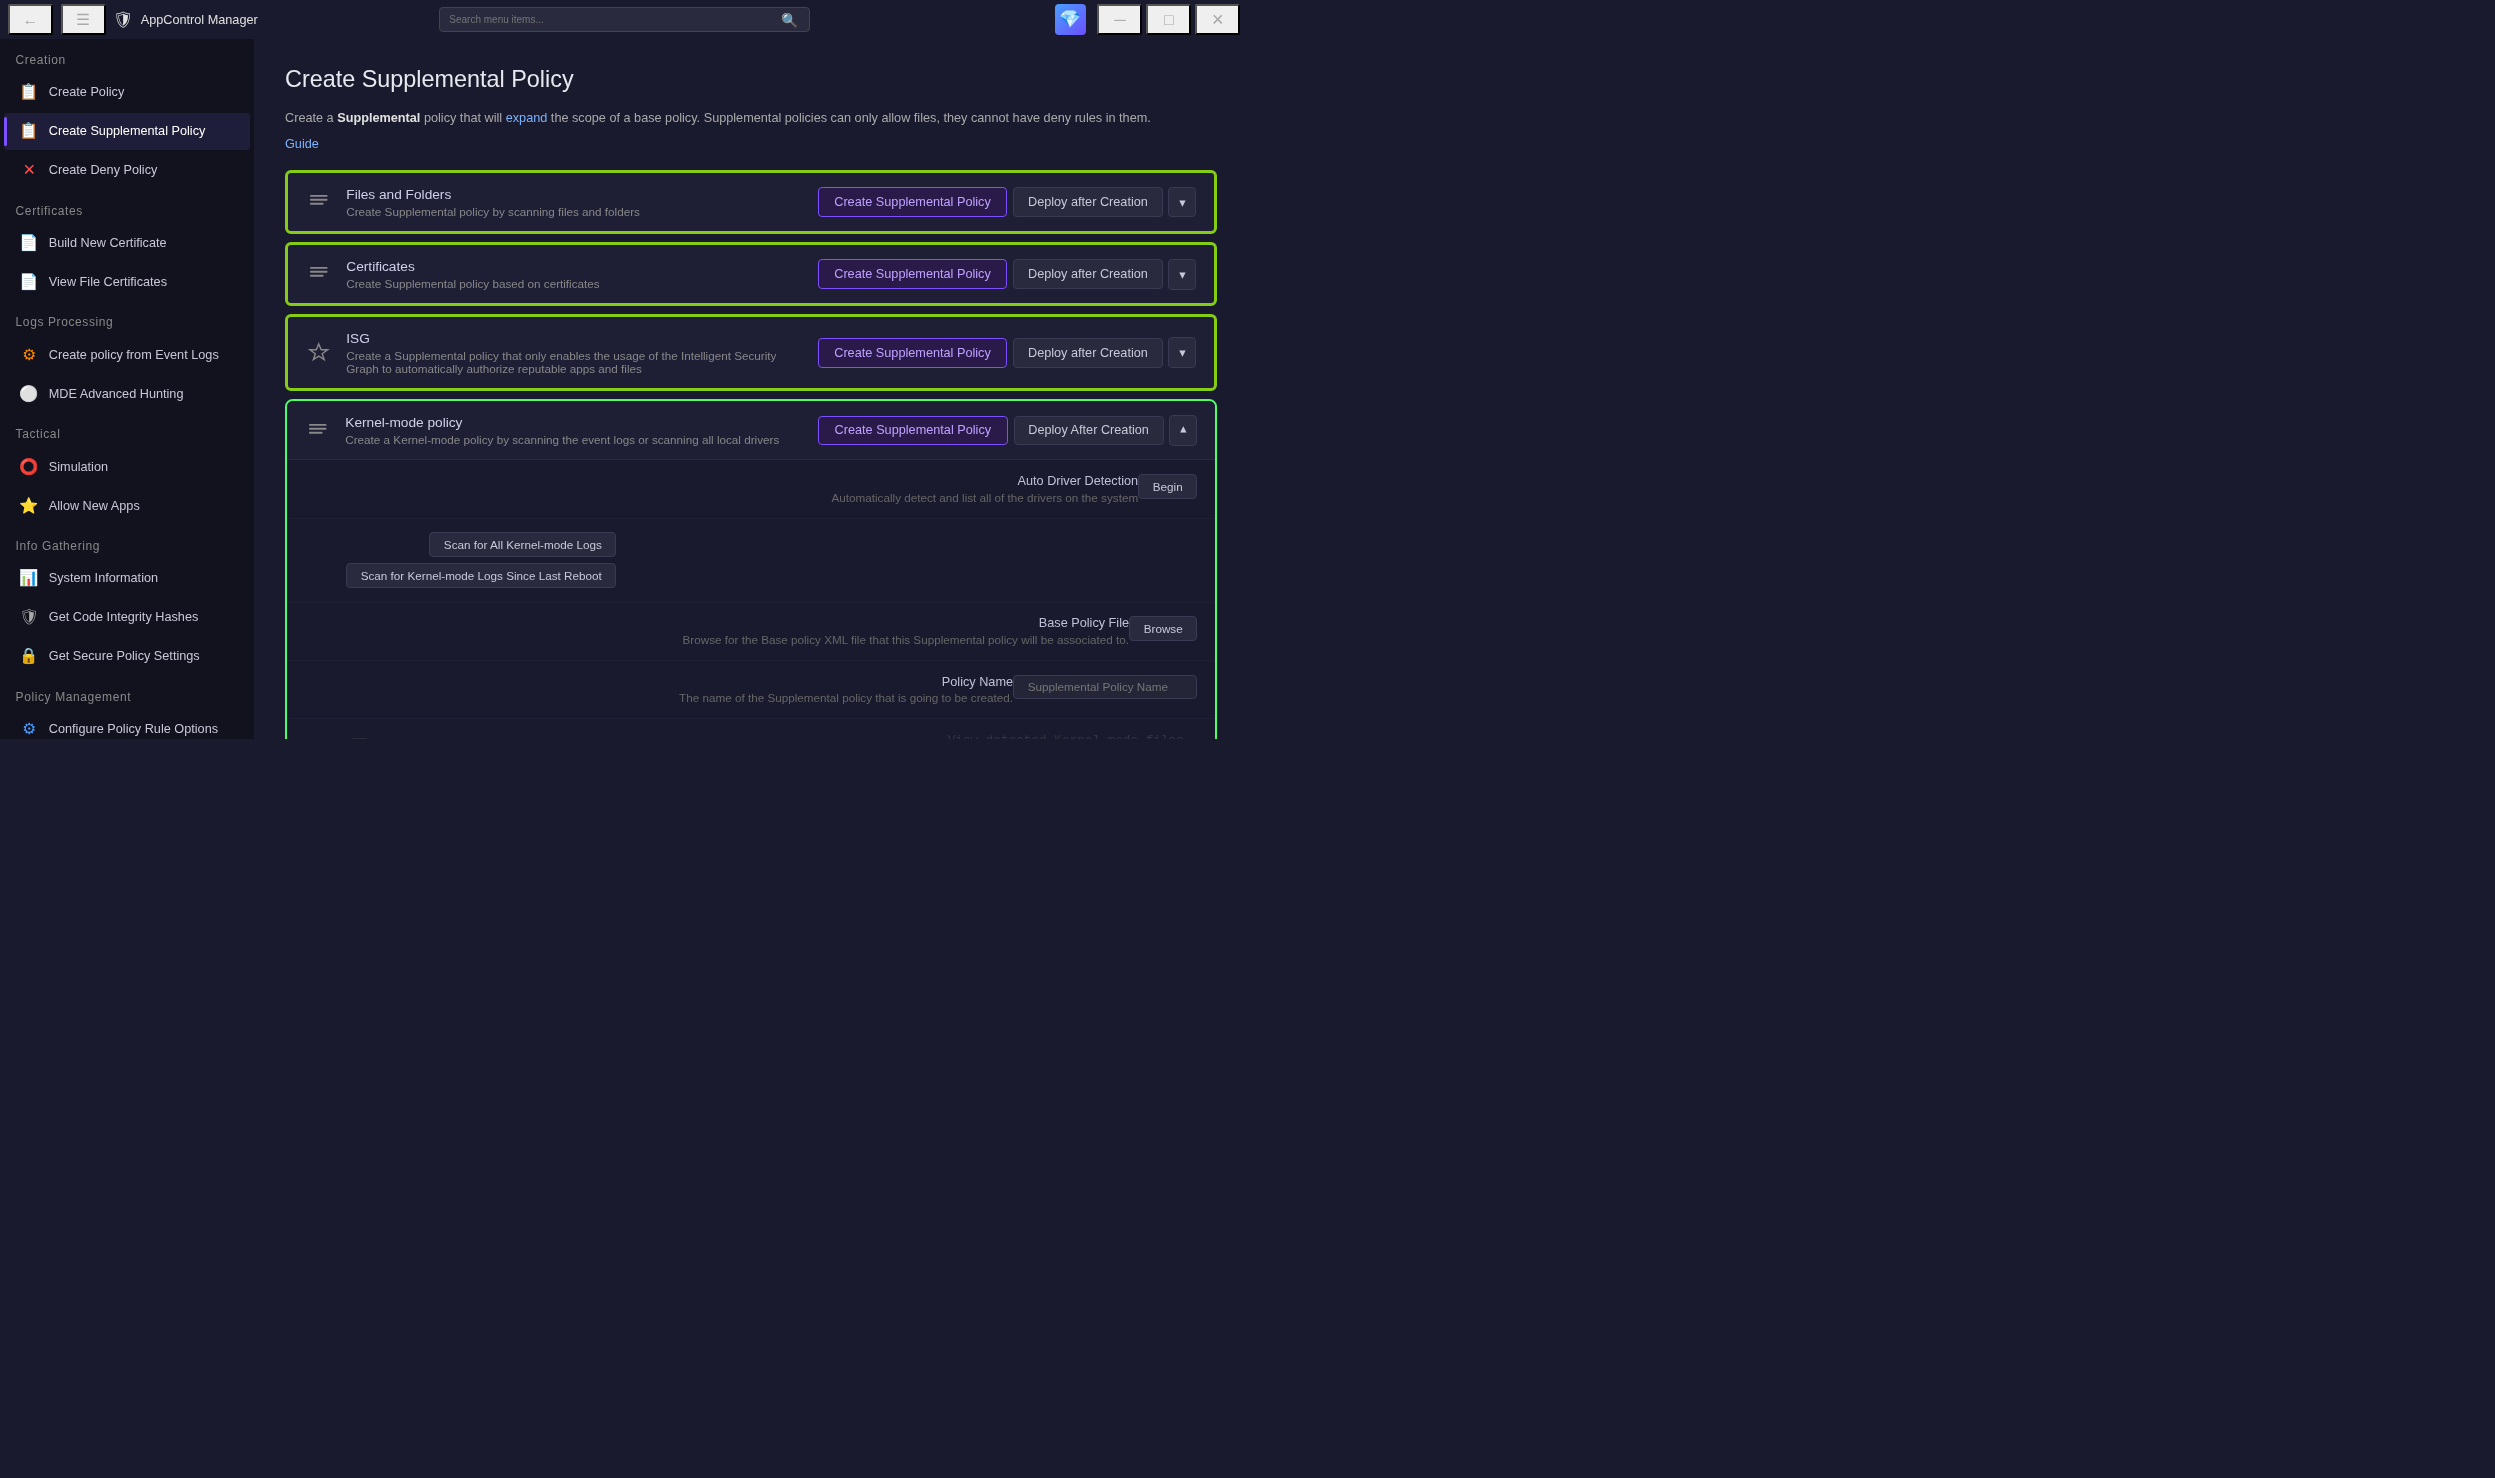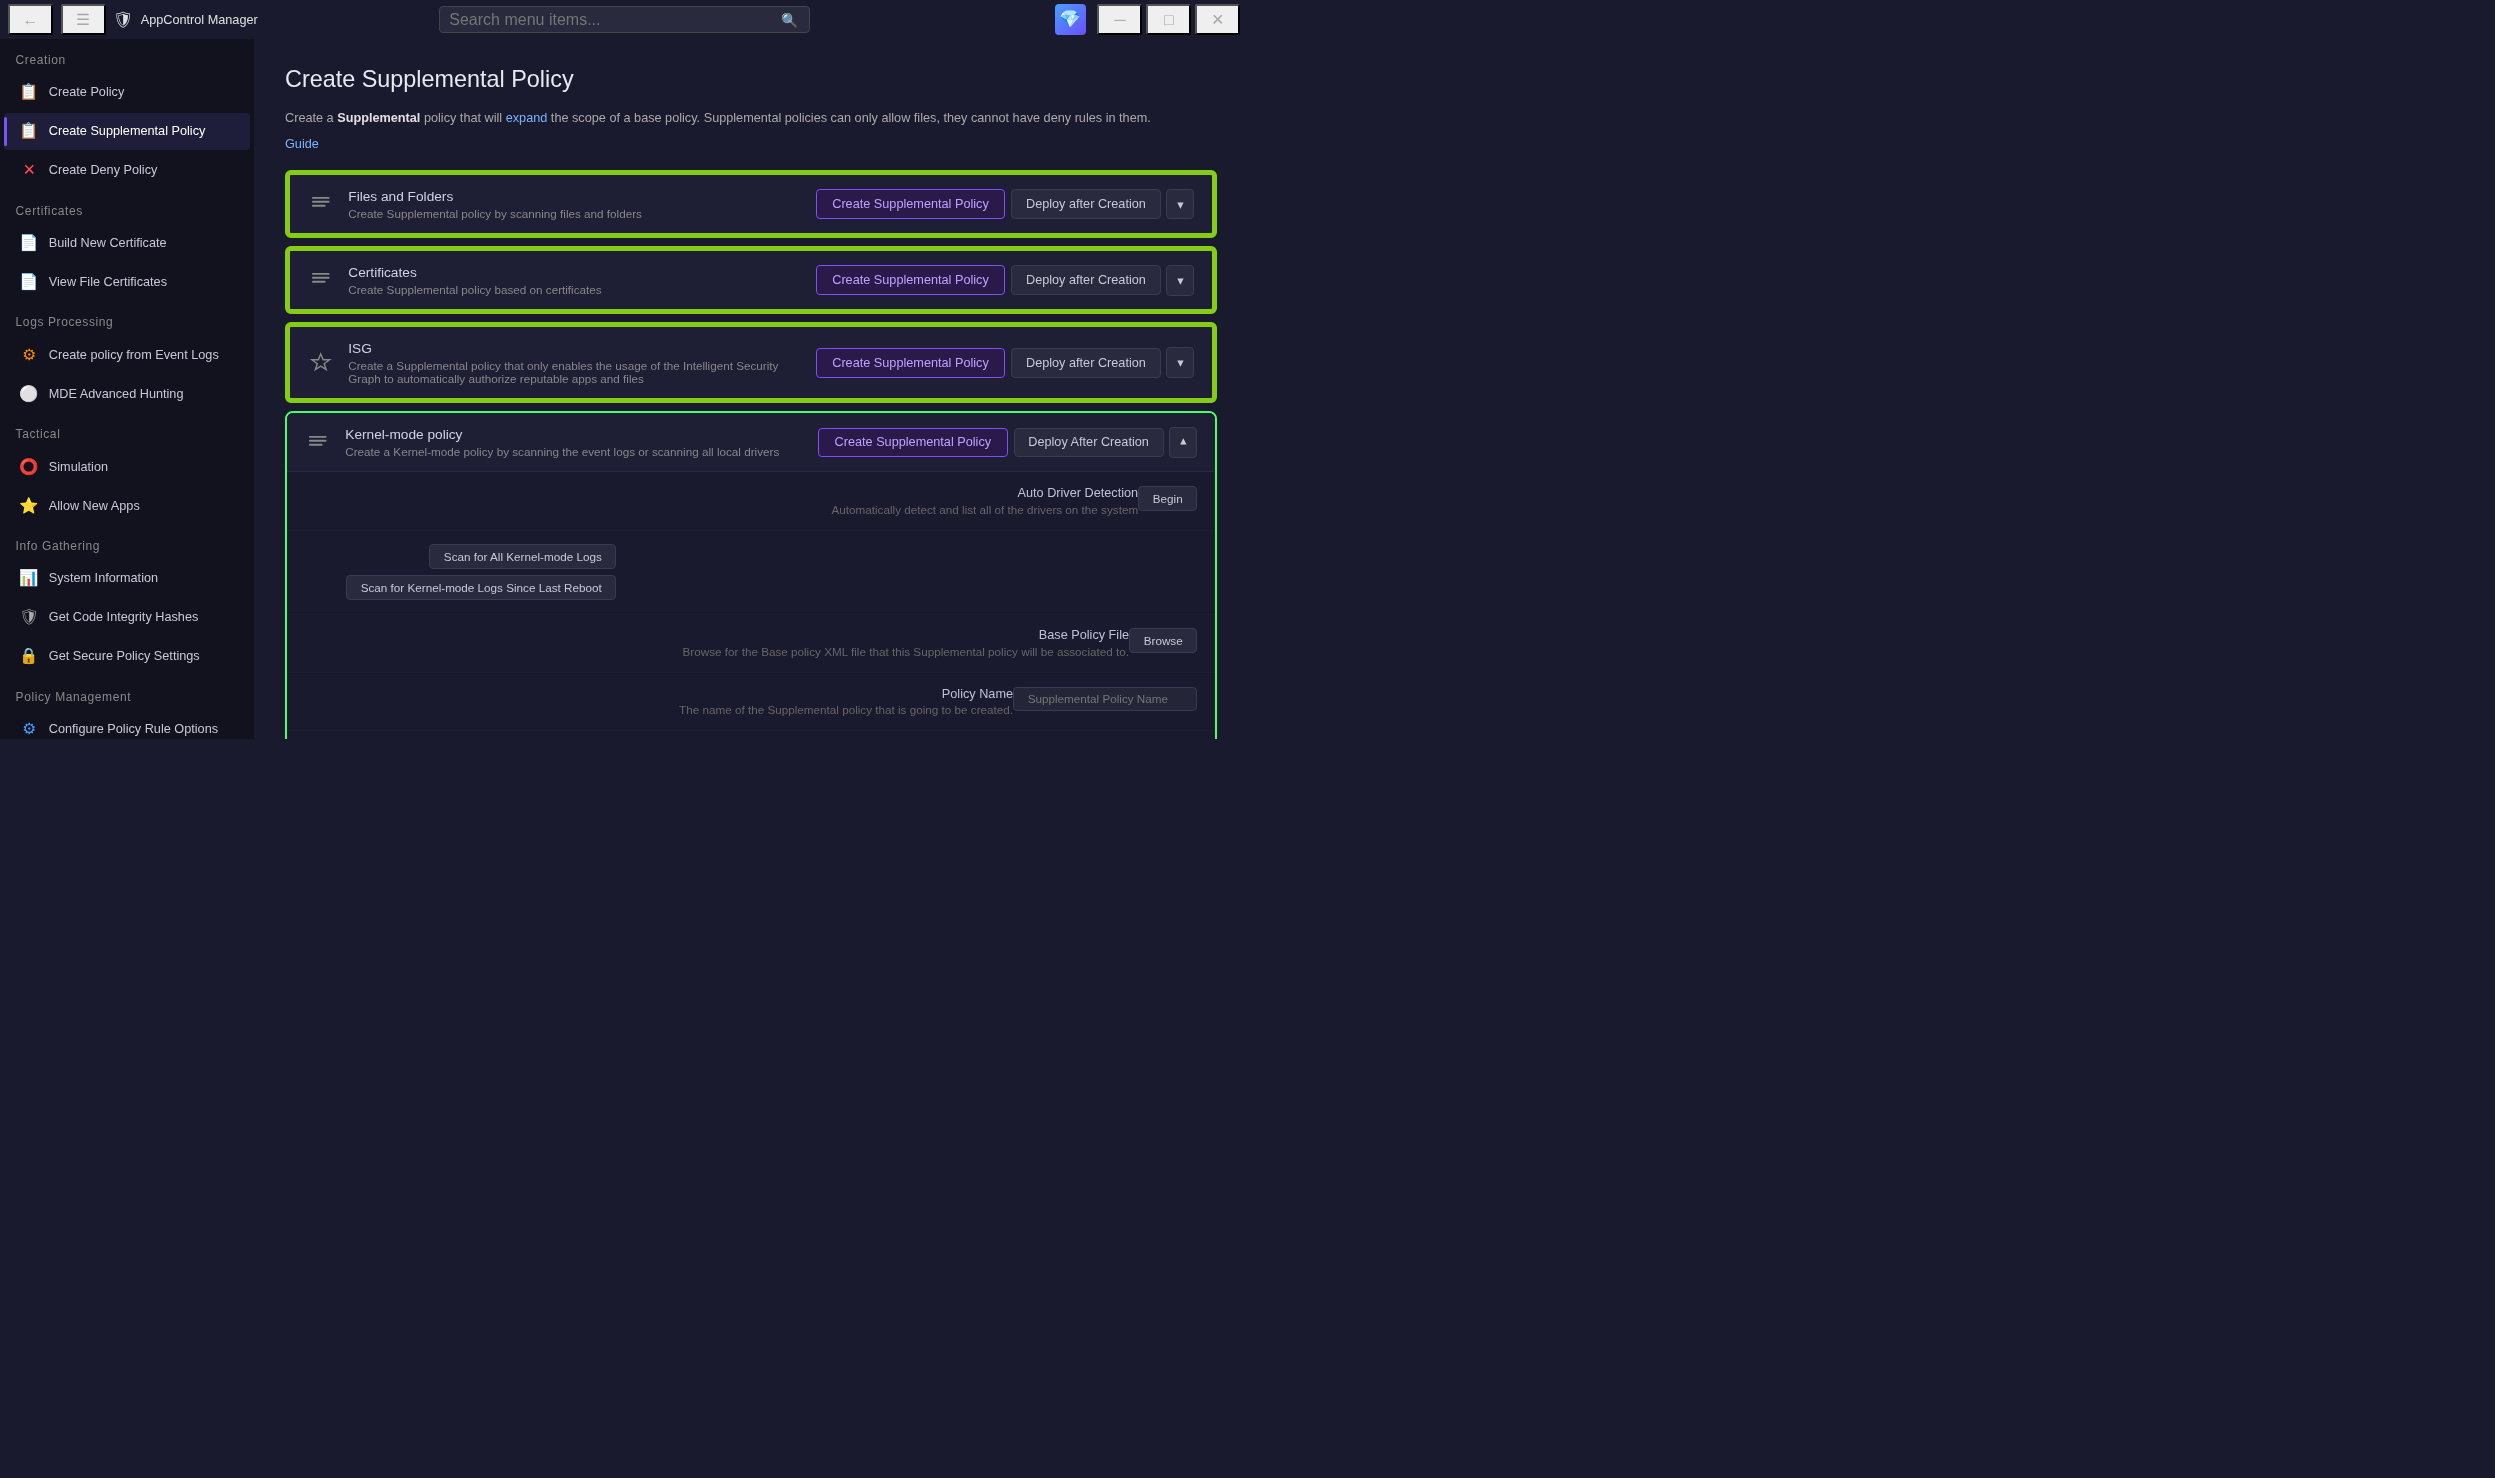--- a/index.html
+++ b/index.html
@@ -44,21 +44,21 @@
       background: #2a2a3e;
       border: 1px solid #444;
       border-radius: 3.9px;
       padding: 3.9px 9.8px;
       gap: 7.8px;
     }
     .titlebar-search input {
       background: transparent;
       border: none;
       color: #84cc16;
-      font-size: 16px;
+      font-size: 10px;
       outline: none;
       flex: 1;
     }
     .titlebar-right {
       display: flex;
       align-items: center;
       gap: 3.9px;
       flex: 1;
       justify-content: flex-end;
     }
@@ -171,21 +171,21 @@
       font-size: 12.7px;
       cursor: pointer;
       text-decoration: none;
       display: inline-block;
       margin-bottom: 19.5px;
     }
 
     
     .card {
       background: #1e1e35;
-      border: 5px solid #84cc16;
+      border: 3px solid #84cc16;
       border-radius: 5.9px;
       padding: 13.7px 17.6px;
       margin-bottom: 7.8px;
       display: flex;
       align-items: center;
       gap: 13.7px;
     }
     .card-icon {
       width: 27px; height: 27px;
       display: flex; align-items: center; justify-content: center;

